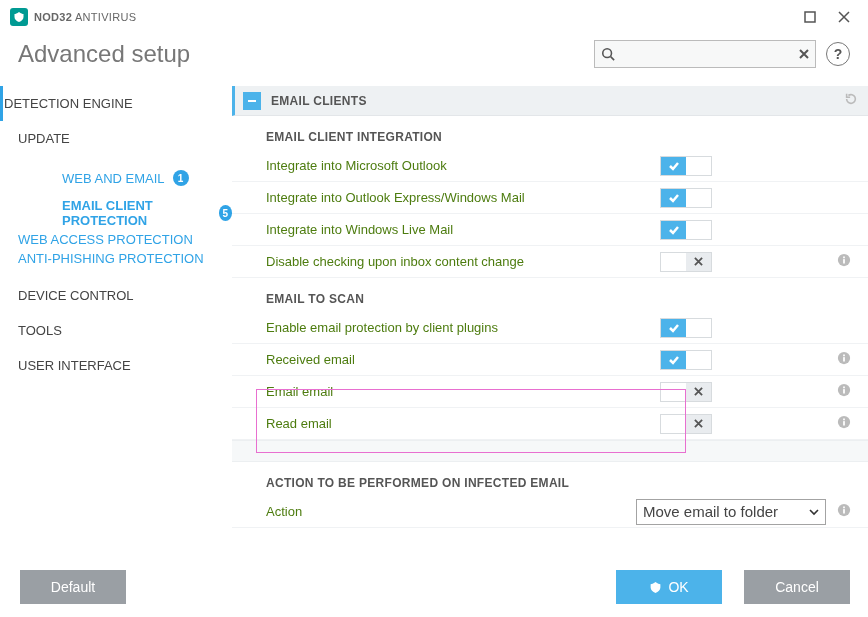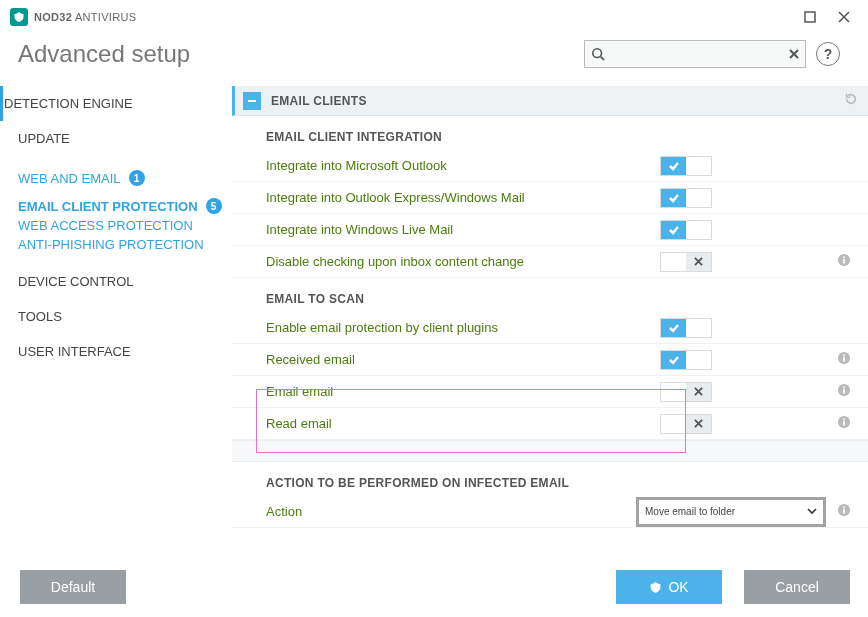--- a/index.html
+++ b/index.html
@@ -7,37 +7,37 @@
   body { width:868px; height:617px; background:#fff; overflow:hidden; position:relative; }
 
   .titlebar { display:flex; align-items:center; height:34px; padding:0 10px; }
   .brand { display:flex; align-items:center; gap:6px; color:#666; font-size:11px; letter-spacing:0.3px;}
   .brand-logo { width:18px; height:18px; background:#009a93; border-radius:3px; display:flex; align-items:center;justify-content:center;}
   .brand-logo svg { width:12px; height:12px; fill:#fff; }
   .winctrl { margin-left:auto; display:flex; gap:6px; }
   .winbtn { width:28px; height:22px; display:flex; align-items:center;justify-content:center; color:#666; }
   .winbtn svg { width:12px; height:12px; stroke:#555; stroke-width:1.5; fill:none; }
 
-  .header2 { display:flex; align-items:flex-start; padding:6px 28px 18px 18px;gap:22px; }
+  .header2 { display:flex; align-items:flex-start; padding:6px 18px 18px 18px;gap:22px; }
   .page-title { color:#777; font-size:24px; font-weight:400; }
   .search-wrap { margin-left:auto; display:flex; align-items:center; gap:10px; }
   .search-box { width:222px; height:28px; border:1px solid #bbb; background:#f7f8f8; display:flex; align-items:center; padding:0 6px; }
   .search-box svg.s-icon { width:14px; height:14px; stroke:#555; fill:none; stroke-width:1.8; }
   .search-box input { flex:1; border:none; outline:none; background:transparent; font-size:12px; padding:0 4px; }
   .search-box .clr svg { width:10px; height:10px; stroke:#555; stroke-width:2; }
   .help-btn { width:24px; height:24px; border:1.6px solid #777; border-radius:50%; display:flex;align-items:center;justify-content:center; color:#555; font-weight:700; font-size:14px;}
 
   .body { display:flex; height:470px; }
 
   .sidebar { width:232px; padding-left:2px; }
   .side-group { padding:10px 0 10px 16px; color:#444; }
   .side-link { color:#30a3e6; }
   .side-top { font-size:13px; text-transform:uppercase; }
   .side-active-bar { border-left:3px solid #30a3e6; margin-left:-2px; padding-left:1px; }
-  .side-row { display:flex; align-items:flex-end; gap:8px; padding:4px 0; }
+  .side-row { display:flex; align-items:center; gap:8px; padding:4px 0;margin-left:44px; }
   .side-sub { padding:2px 0 2px 0; }
   .side-bold { font-weight:700; }
   .badge { width:16px; height:16px; background:#30a3e6; color:#fff; border-radius:50%; font-size:10px; display:inline-flex;align-items:center;justify-content:center; font-weight:700;}
 
   .content { flex:1; position:relative; overflow:hidden; }
   .section-head { background:#eef1f3; border-bottom:1px solid #e3e6e9; height:30px; display:flex; align-items:center; gap:10px; padding-left:8px; color:#555; font-weight:700; font-size:12px; letter-spacing:0.3px; }
   .section-head.sub { background:transparent; border:none; height:auto; padding:14px 0 6px 34px; font-size:12px; }
   .collapse-btn { width:18px; height:18px; background:#4cb3ea; display:flex;align-items:center;justify-content:center; }
   .collapse-btn svg { stroke:#fff; stroke-width:2; width:10px; height:10px; }
   .revert { margin-left:auto; margin-right:10px; color:#bbb; }
@@ -52,21 +52,21 @@
   .toggle .half { width:50%; display:flex;align-items:center;justify-content:center; }
   .toggle.on .half.a { background:#4cb3ea; }
   .toggle.on .half.a svg { stroke:#fff; stroke-width:2.5; width:10px; height:10px; fill:none;}
   .toggle.on .half.b { background:#fff; }
   .toggle.off .half.a { background:#fff; }
   .toggle.off .half.b { background:#e9ecef; }
   .toggle.off .half.b svg { stroke:#555; stroke-width:2; width:9px; height:9px; }
 
   .highlight-box { position:absolute; border:1.5px solid #e86fd0; pointer-events:none; }
 
-  .dropdown { width:190px; height:24px; border:3px solid #a3a3a3; background:#fff; display:flex; align-items:center; padding:12px 6px; font-size:10px; color:#444; margin-right:6px;}
+  .dropdown { width:190px; height:24px; border:1px solid #a3a3a3; background:#fff; display:flex; align-items:center; padding:12px 6px; font-size:15px; color:#444; margin-right:6px;}
   .dropdown .dd-arrow { margin-left:auto; }
   .dropdown .dd-arrow svg{ width:10px; height:10px; stroke:#333; stroke-width:1.6; fill:none;}
 
   .section-divider { height:22px; background:#f6f8f9; border-top:1px solid #eceff1; border-bottom:1px solid #eceff1; }
 
   .footer { position:absolute; bottom:0; left:2px; right:0; height:60px; display:flex; align-items:center; padding:0 18px;}
   .foot-btn { height:34px; min-width:106px; display:flex;align-items:center;justify-content:center; color:#fff; font-size:14px; gap:6px;}
   .btn-default { background:#9a9fa4; }
   .btn-ok { background:#4cb3ea; }
   .btn-cancel { background:#9a9fa4; }

